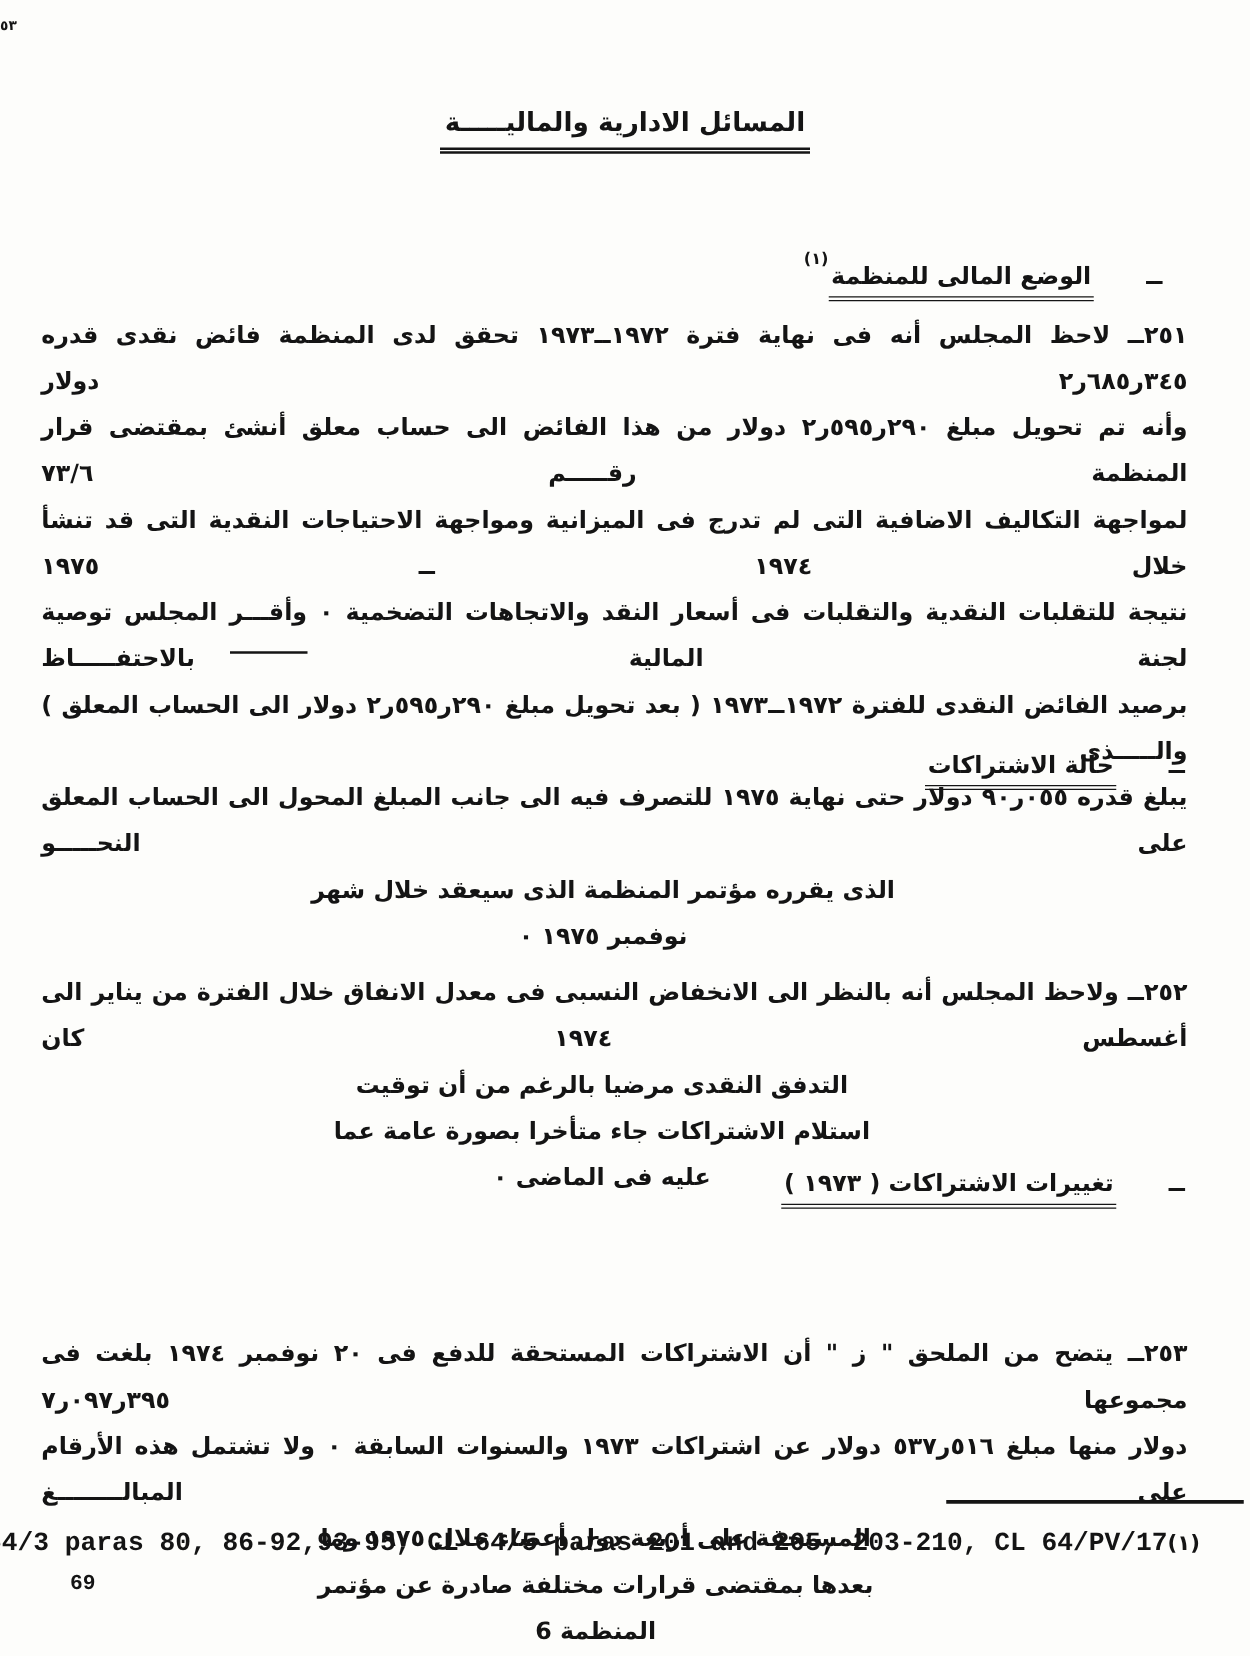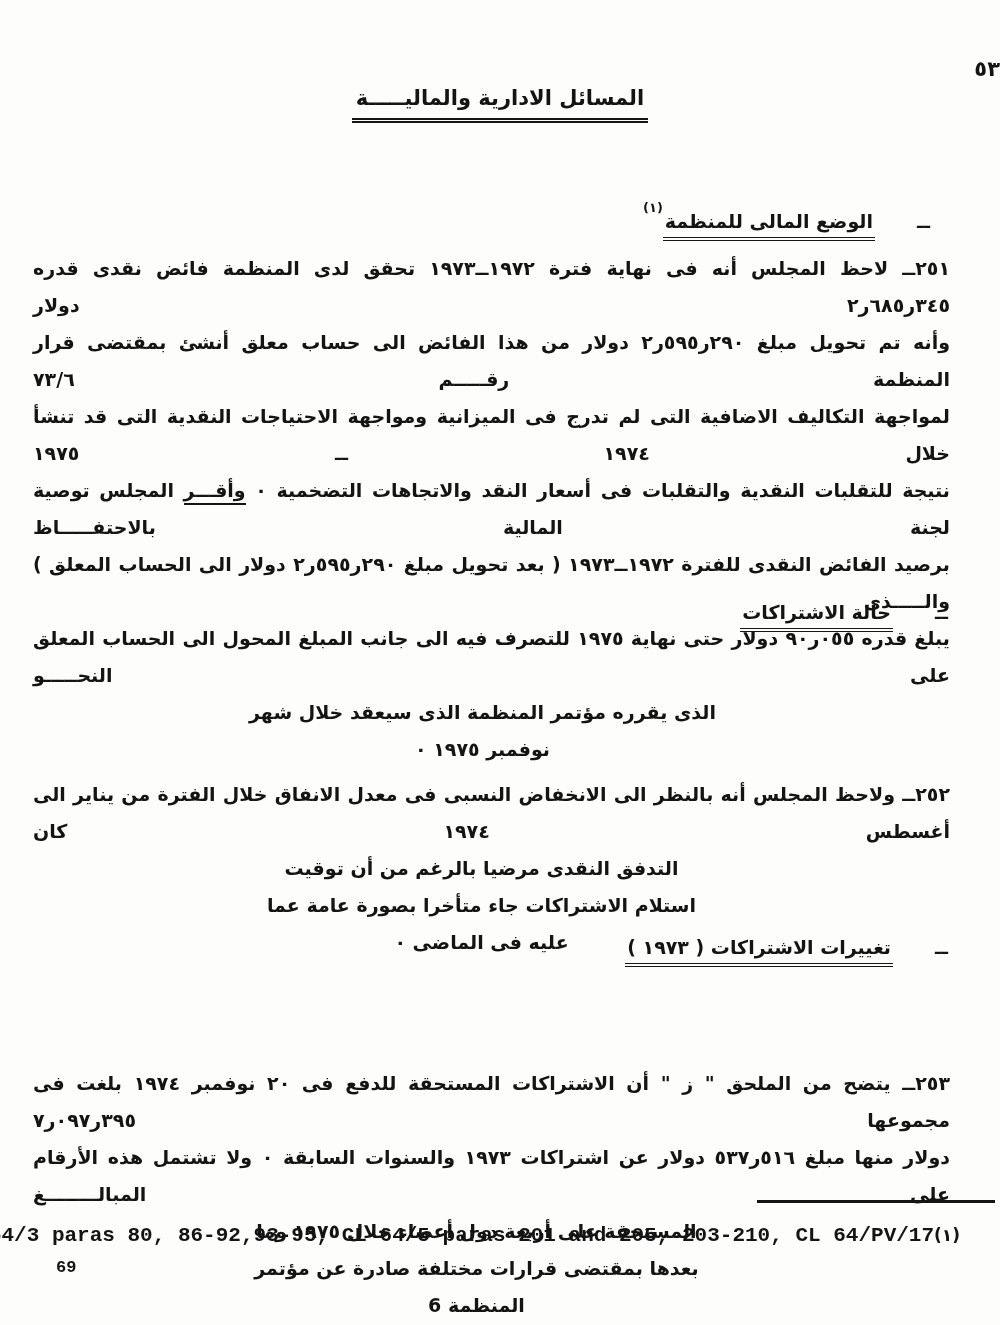--- a/index.html
+++ b/index.html
@@ -3,22 +3,22 @@
 <meta charset="utf-8">
 <style>
   html,body { margin:0; padding:0; background:#e8e8e8; }
   .page {
     position:relative; width:1000px; height:1325px; margin:0 auto;
     background:#fdfdfb; color:#141414; direction:rtl;
     font-family:"DejaVu Sans", sans-serif; font-weight:bold;
     overflow:hidden;
   }
   .pagenum-top {
-    position:absolute; top:14px; left:0; right:0; text-align:right;
-    font-size:21px; letter-spacing:1px;margin-top:43px;
+    position:absolute; top:14px; left:0; right:0; text-align:left;
+    font-size:11px; letter-spacing:1px;
   }
   .title-wrap { position:absolute; top:86px; left:0; right:0; text-align:center; }
   .doc-title {
     display:inline-block; font-size:21px; padding:0 4px 8px 4px;
     border-bottom:5px double #151515;
   }
   .subtitle-wrap { position:absolute; top:156px; right:52px; }
   .doc-subtitle {
     display:inline-block; font-size:19px; padding:0 2px 6px 2px;
     border-bottom:4px double #151515;
@@ -34,21 +34,21 @@
   .fn-ref { font-size:13px; position:relative; top:-10px; margin-left:2px; }
   .content {
     position:absolute; top:250px; right:50px; left:33px;
     font-size:19px; line-height:37px;
   }
   .para { margin:0; }
   .m8 { margin-top:8px; }
   .sp-h2 { height:104px; }  
   .jl { text-align:justify; text-align-last:justify; }
   .cl { text-align:right; }
-  .uword { border-bottom:2px solid #151515; padding-bottom:2px; }
+  .uword { border-bottom:2px solid #151515; padding-bottom:20px; }
   .foot-rule {
     position:absolute; top:1200px; right:5px; width:238px;
     border-top:3px solid #151515;
   }
   .foot-row {
     position:absolute; top:1224px; left:36px; right:40px;
     display:flex; justify-content:space-between; align-items:baseline;
     direction:rtl;
   }
   .foot-marker { font-size:17px; }

